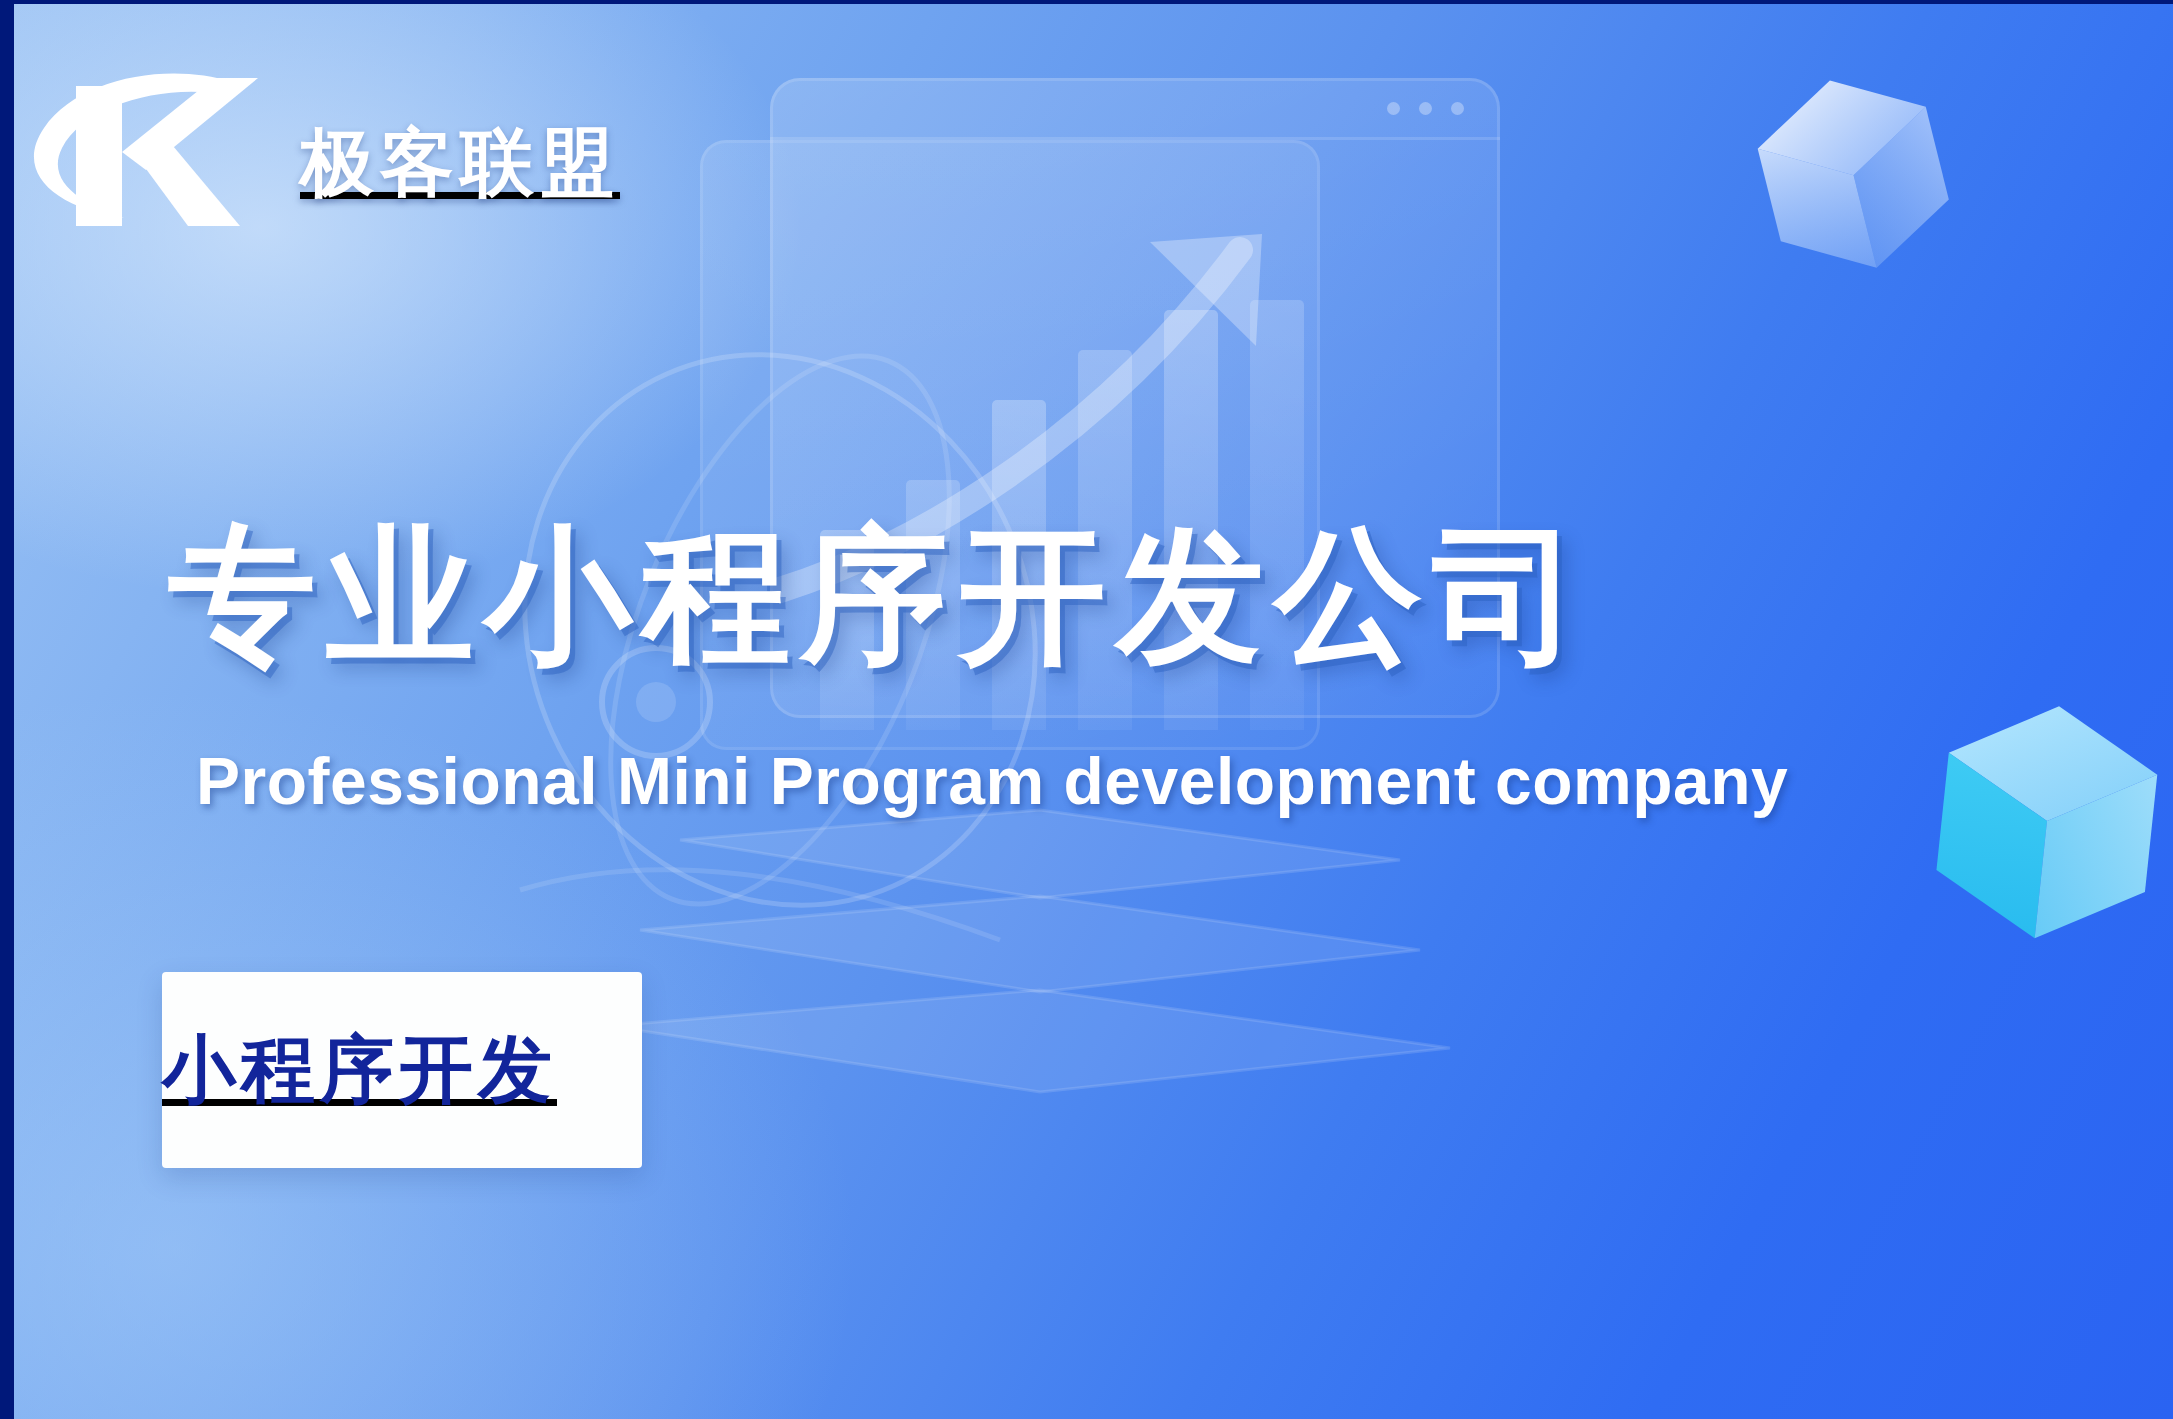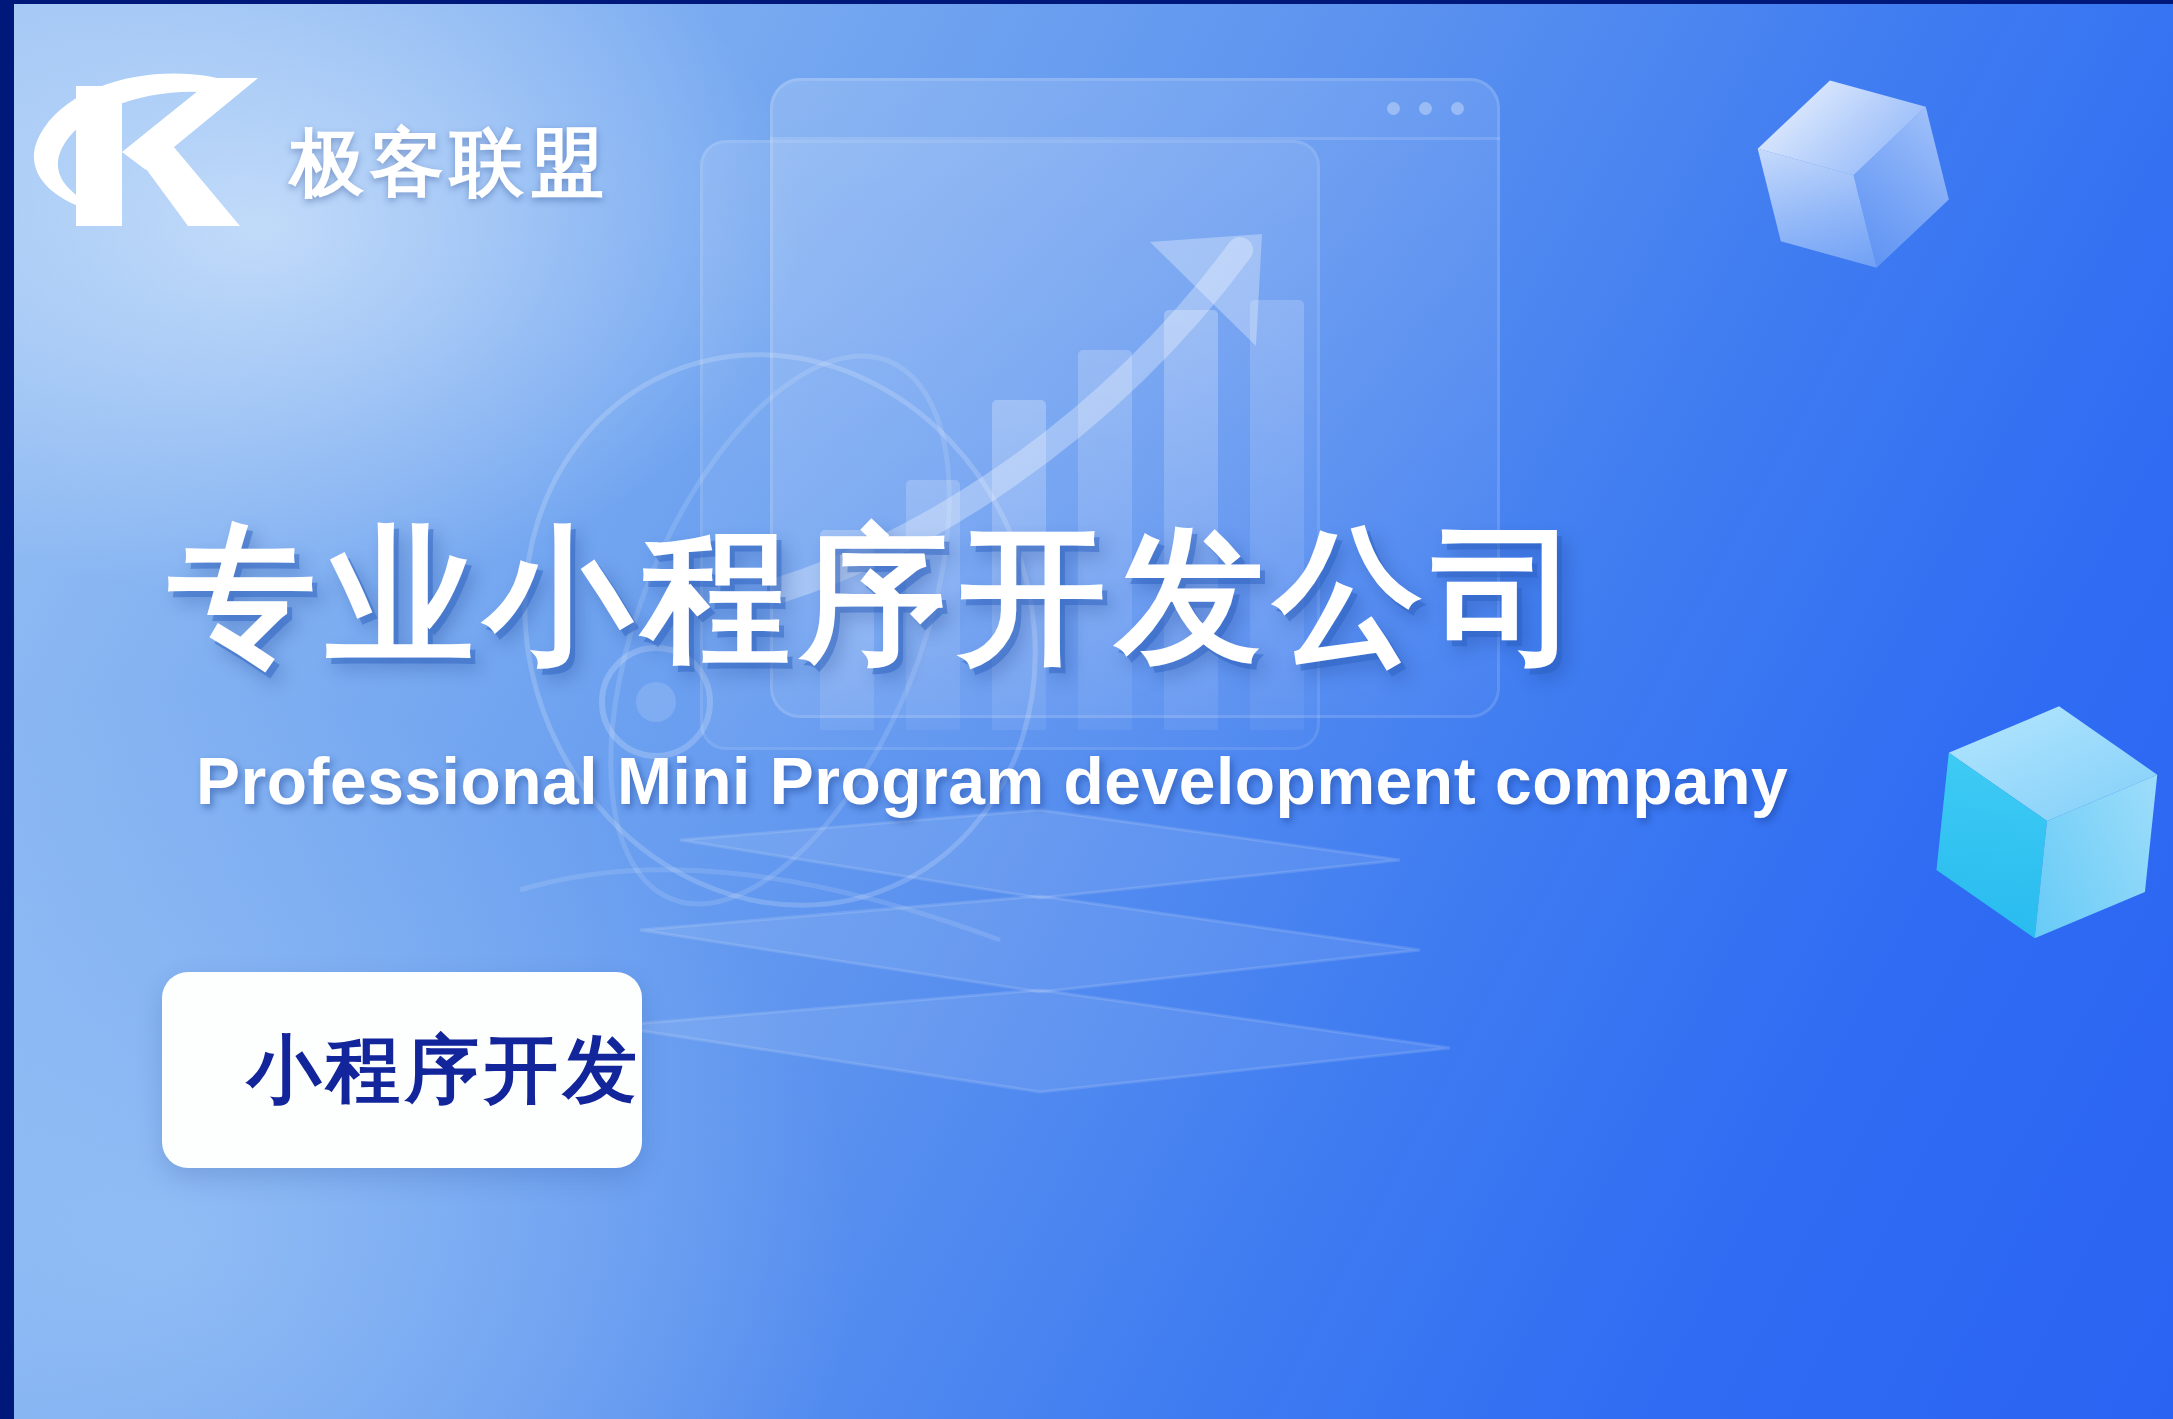--- a/index.html
+++ b/index.html
@@ -94,21 +94,21 @@
   .bg-plates{ left:520px; top:800px; width:980px; height:330px; }
 
   
   .cube { position:absolute; z-index:3; }
   .cube-top-right { left:1742px; top:62px; width:222px; height:222px; transform:rotate(-14deg); }
   .cube-bottom-right { left:1916px; top:690px; width:262px; height:262px; transform:rotate(6deg); }
 
   
   #logo-block{
     position:absolute; left:18px; top:48px; z-index:10;
-    display:flex; align-items:center; gap:22px;
+    display:flex; align-items:center; gap:32px;text-decoration:underline;
   }
   #logo-mark { width:250px; height:200px; flex:none; }
   #logo-word{
     font-size:74px; line-height:1;
     color:#ffffff; font-weight:700;
     letter-spacing:6px;
     text-shadow:0 3px 7px rgba(20,50,120,.35);
     padding-top:30px;
     white-space:nowrap;
   }
@@ -138,24 +138,25 @@
   }
 
   
   #cta-row{
     position:absolute; left:162px; top:972px; z-index:14;
     display:flex; gap:94px;
   }
   .cta{
     min-width:480px; height:196px;
     background:#fdfefe;
-    border-radius:26px;
-    display:flex; align-items:center; justify-content:flex-end;
+    border-radius:4px;
+    display:flex; align-items:center; justify-content:flex-start;
     box-shadow:0 10px 26px rgba(18,52,126,.18);
     cursor:pointer;
+    text-decoration:underline;
   }
   .cta-label{
     font-size:74px; line-height:1;
     font-weight:700; color:#12259b;
     letter-spacing:5px;
     white-space:nowrap;
   }
   .cta.w2 { min-width:468px; }
   .cta.w3 { min-width:462px; }
 </style>

